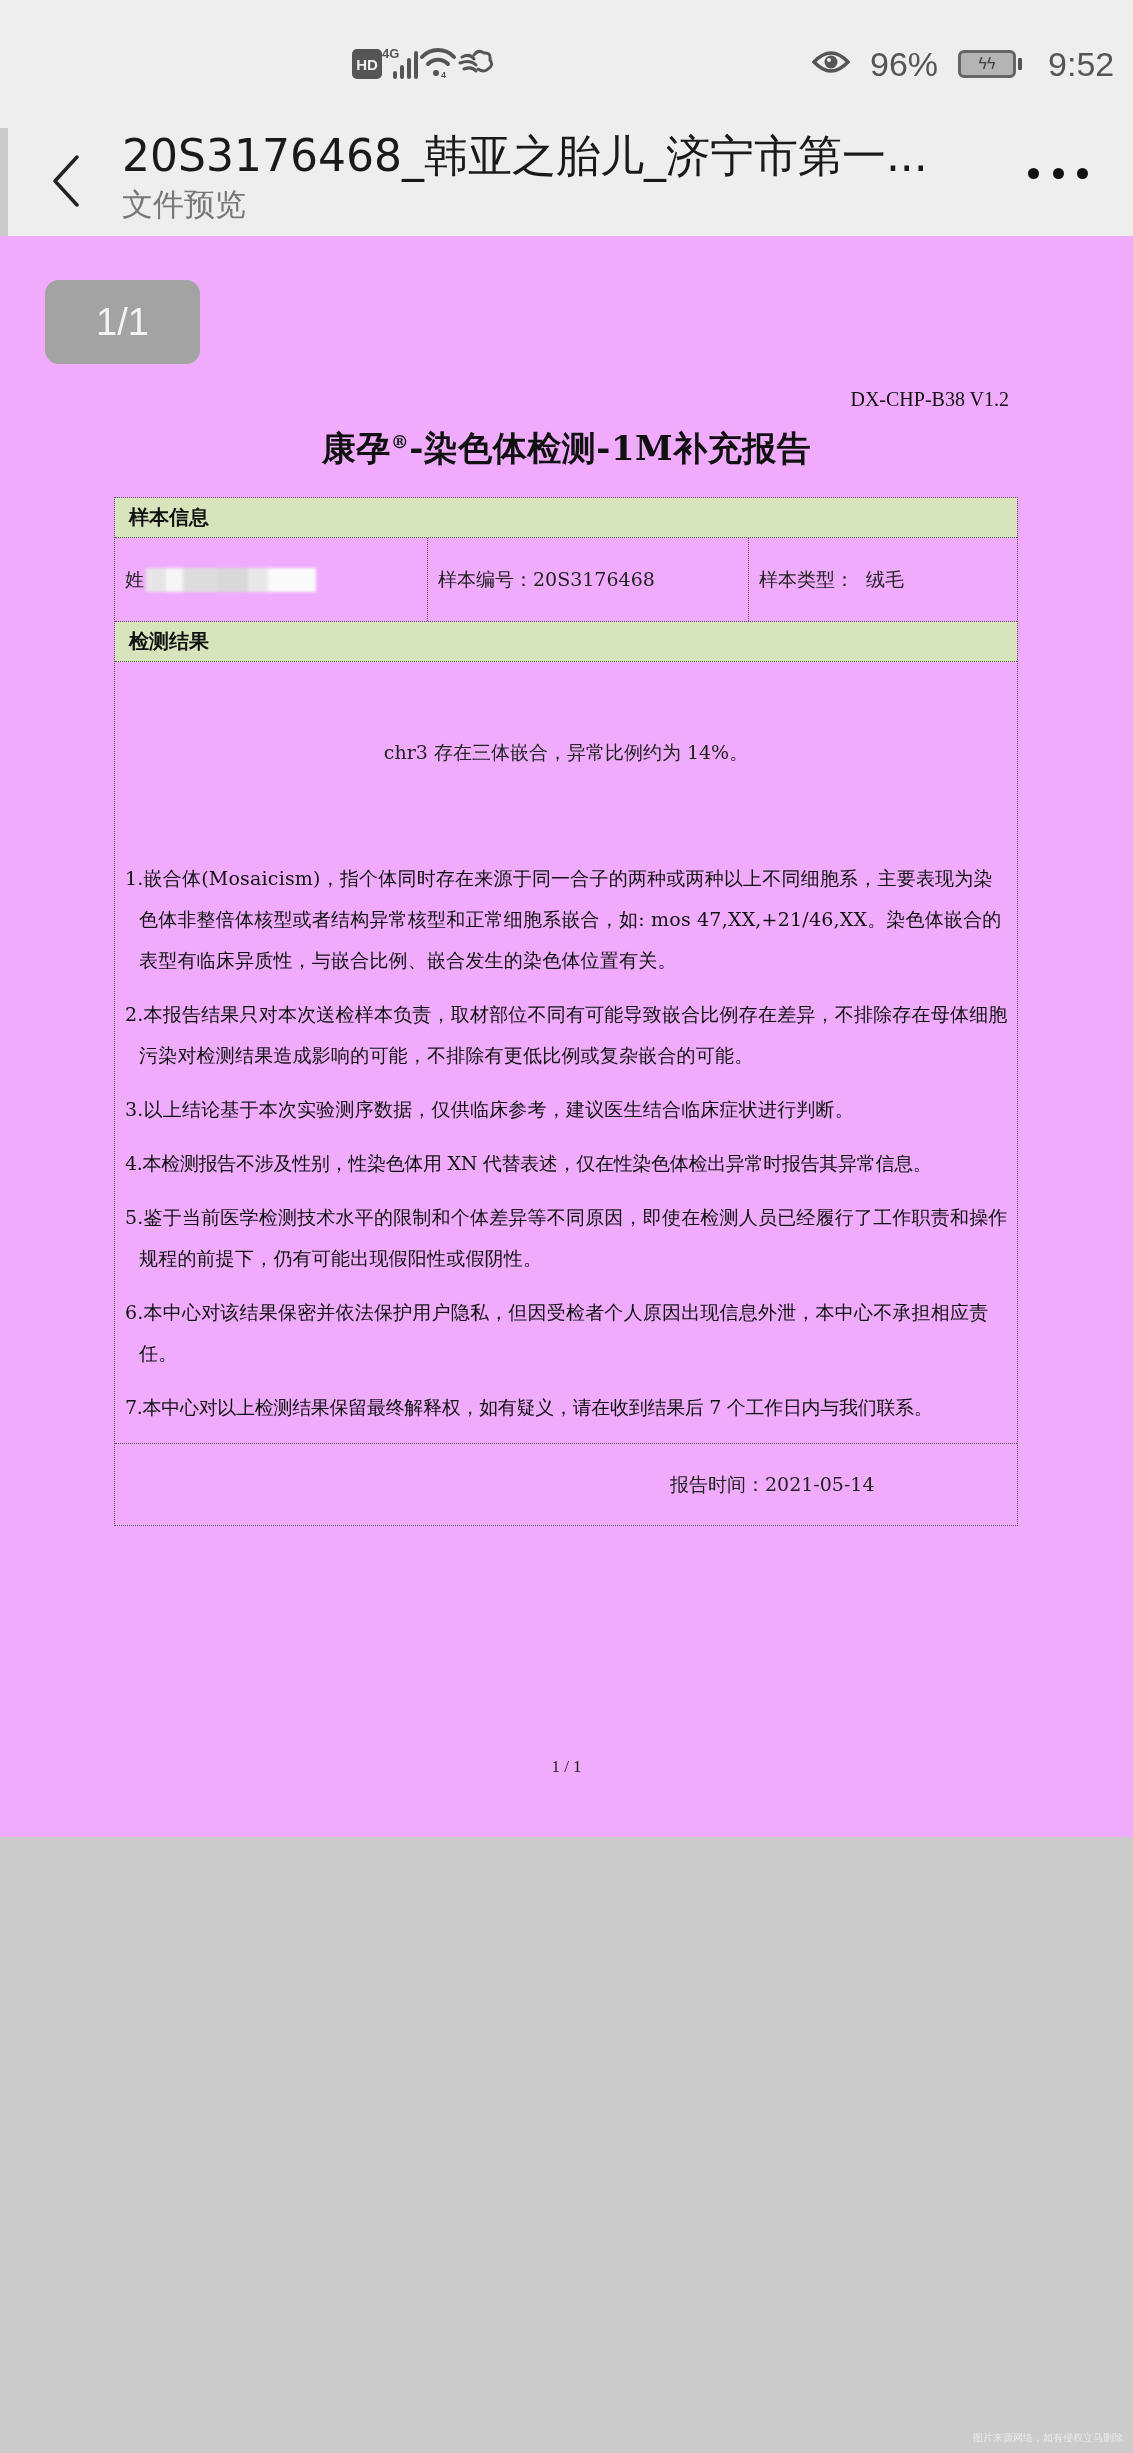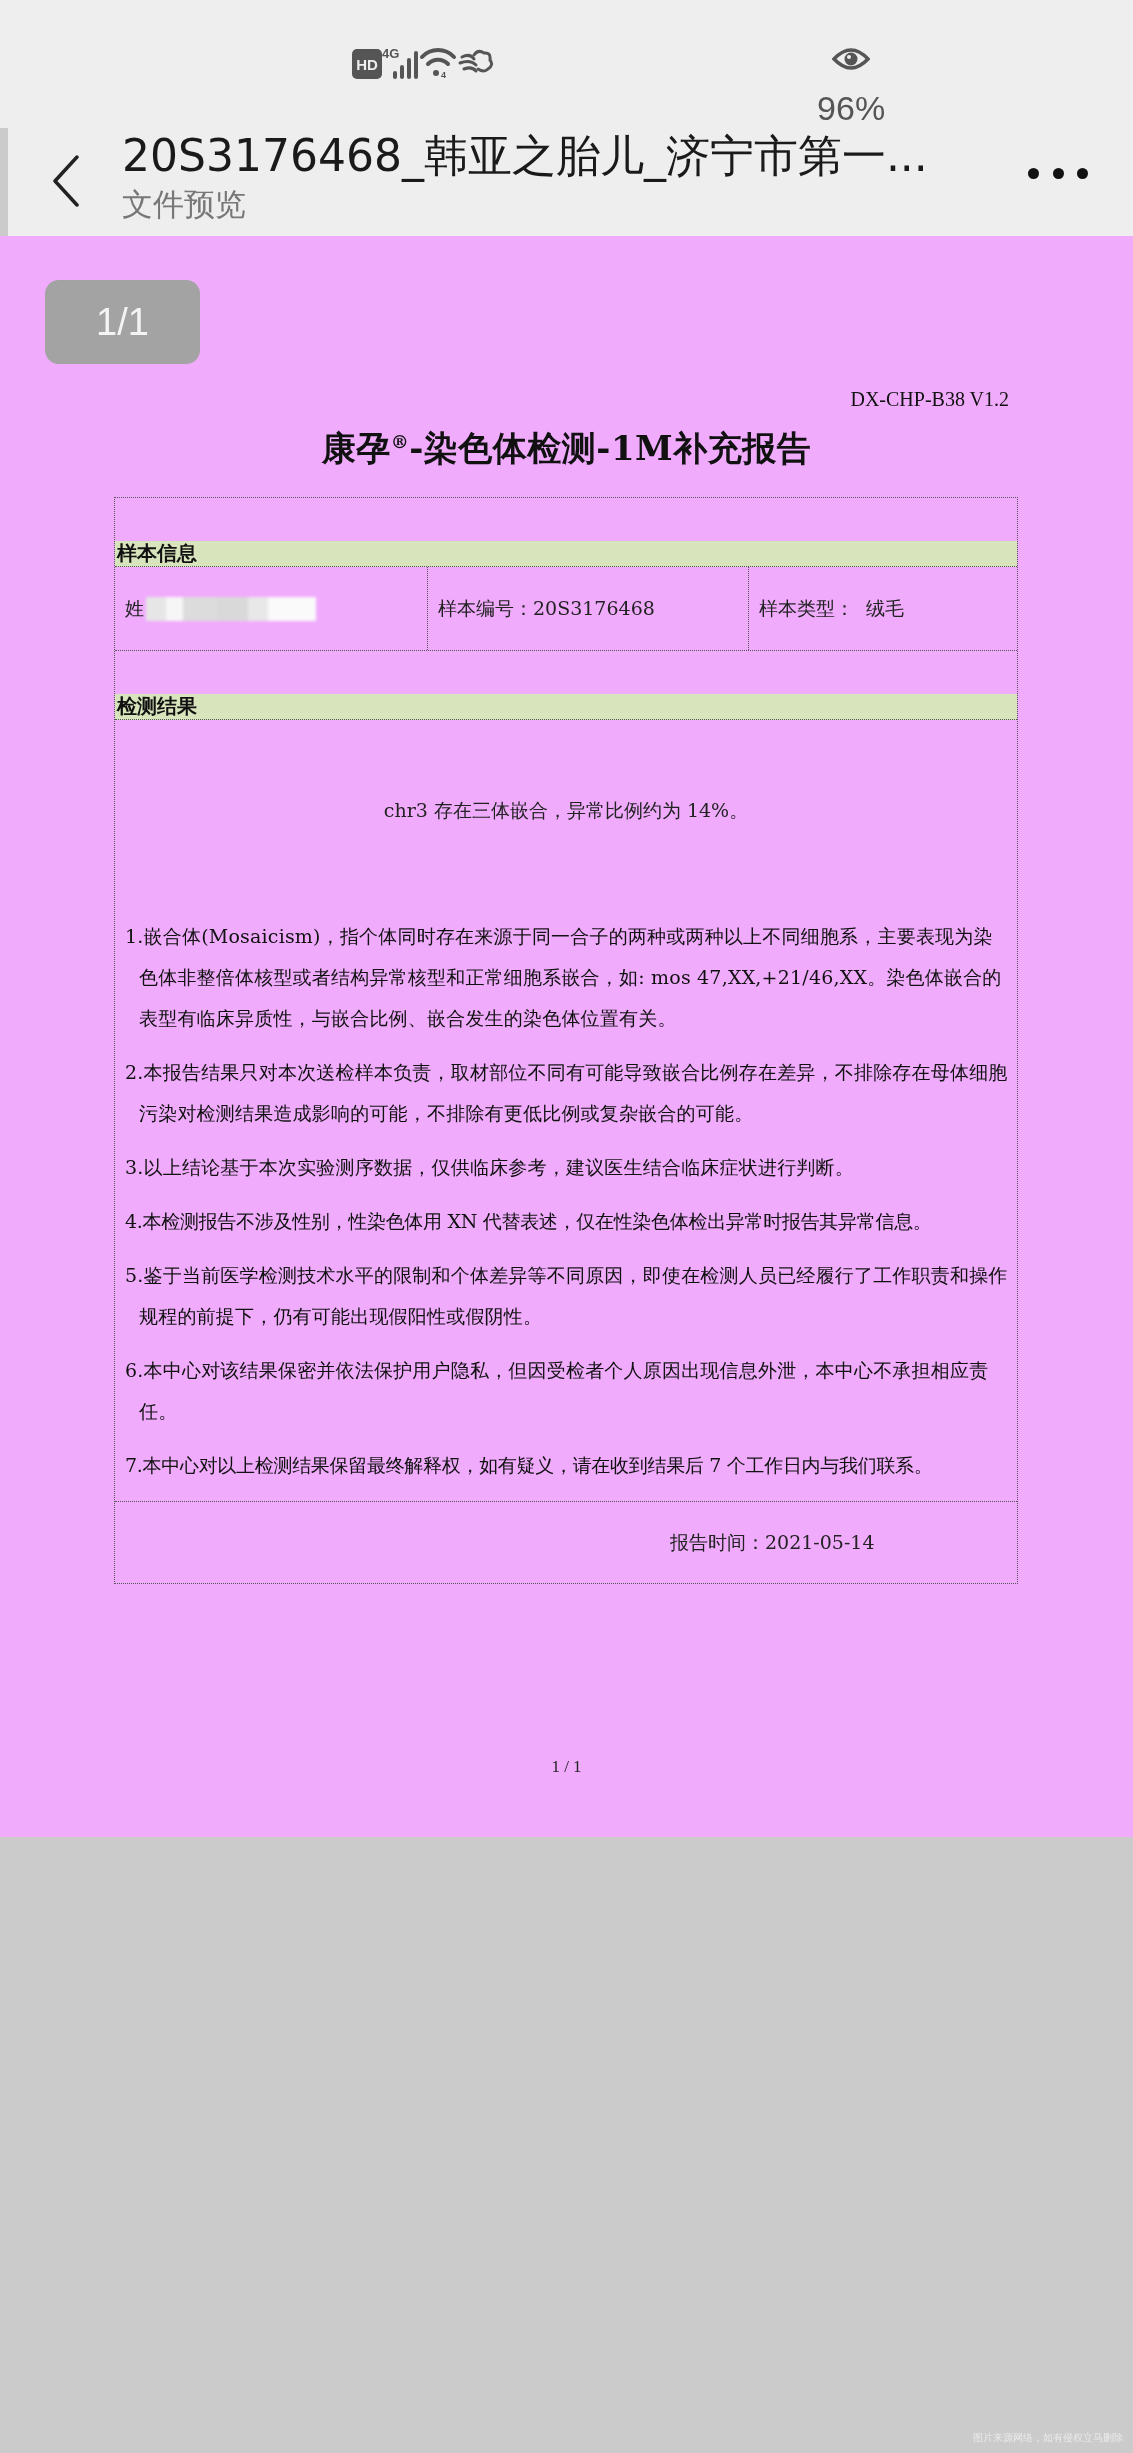--- a/index.html
+++ b/index.html
@@ -6,42 +6,42 @@
   html, body { width: 1133px; height: 2453px; overflow: hidden; background: #cbcbcb; }
   body { position: relative; font-family: "DejaVu Sans", sans-serif; }
 
   
   .statusbar { position: absolute; left: 0; top: 0; width: 1133px; height: 128px; background: #eeeeee; }
   .sb-left { position: absolute; left: 352px; top: 44px; height: 40px; display: flex; align-items: center; color: #555; }
   .hd-badge { width: 30px; height: 30px; background: #555; color: #eee; border-radius: 5px; font: bold 15px "Liberation Sans", sans-serif; display: flex; align-items: center; justify-content: center; }
   .net-4g { font: bold 13px "Liberation Sans", sans-serif; align-self: flex-start; margin-top: 2px; }
   .signal { display: flex; align-items: flex-end; gap: 3px; height: 30px; margin-left: -6px; }
   .signal span { width: 4px; background: #555; border-radius: 2px; }
-  .sb-right { position: absolute; left: 812px; top: 42px; height: 44px; display: flex; align-items: center; gap: 8px; color: #555; font: 34px "Liberation Sans", sans-serif; flex-direction: column; }
+  .sb-right { position: absolute; left: 812px; top: 42px; height: 44px; display: flex; align-items: center; gap: 20px; color: #555; font: 34px "Liberation Sans", sans-serif; }
   .battery { width: 58px; height: 28px; border: 3px solid #666; border-radius: 6px; background: #b4b4b4; position: relative; display: flex; align-items: center; justify-content: center; font-size: 16px; color: #444; }
   .battery::after { content: ""; position: absolute; right: -9px; top: 5px; width: 4px; height: 12px; background: #555; border-radius: 1px; }
   .sb-time { margin-left: 12px; }
 
   
   .appbar { position: absolute; left: 8px; top: 128px; width: 1133px; height: 114px; background: #eeeeee; }
   .back-btn { position: absolute; left: 36px; top: 18px; width: 44px; height: 70px; display: flex; align-items: center; justify-content: center; cursor: pointer; }
   .title { position: absolute; left: 114px; top: 0px; width: 860px; font: 44px "DejaVu Sans", sans-serif; color: #1a1a1a; white-space: nowrap; overflow: hidden; text-overflow: ellipsis; line-height: 56px; }
   .subtitle { position: absolute; left: 114px; top: 56px; font: 31px "DejaVu Sans", sans-serif; color: #777; line-height: 40px; }
   .more-btn { position: absolute; left: 1020px; top: 30px; width: 60px; height: 30px; display: flex; align-items: center; justify-content: space-between; cursor: pointer; }
   .more-btn span { width: 11px; height: 11px; border-radius: 50%; background: #111; }
 
   
   .page { position: absolute; left: 0; top: 236px; width: 1133px; height: 1601px; background: #f0abfc; }
   .page-badge { position: absolute; left: 45px; top: 44px; width: 155px; height: 84px; background: #a3a3a3; border-radius: 14px; color: #f4f4f4; font: 38px "Liberation Sans", sans-serif; display: flex; align-items: center; justify-content: center; }
   .doc-code { position: absolute; right: 124px; top: 152px; font: 20px "Liberation Serif", serif; color: #111; }
   .doc-title { position: absolute; left: 0; width: 1133px; top: 190px; text-align: center; font: bold 34px "DejaVu Serif", serif; color: #111; letter-spacing: 0.5px; }
   .doc-title sup { font-size: 18px; }
 
   .report { position: absolute; left: 114px; top: 261px; width: 904px; border: 1px dotted #555; }
-  .sec-head { height: 26px; background: #d8e4bc; border-bottom: 1px dotted #555; display: flex; align-items: center; padding-left: 2px; font: bold 20px "DejaVu Sans", sans-serif; color: #111; margin-top: 43px; }
+  .sec-head { height: 40px; background: #d8e4bc; border-bottom: 1px dotted #555; display: flex; align-items: center; padding-left: 14px; font: bold 20px "DejaVu Sans", sans-serif; color: #111; }
   .sec-head.topline { border-top: 1px dotted #555; }
   .info-row { display: flex; height: 84px; border-bottom: 1px dotted #555; }
   .info-cell { display: flex; align-items: center; padding-left: 10px; font: 19px "DejaVu Serif", serif; color: #222; }
   .info-cell + .info-cell { border-left: 1px dotted #555; }
   .blur { display: inline-block; width: 170px; height: 24px; margin-left: 2px; background: linear-gradient(90deg, #e6e6e6 0 12%, #f6f6f6 12% 22%, #dcdcdc 22% 42%, #d9d9d9 42% 60%, #e8e8e8 60% 72%, #fafafa 72% 100%); filter: blur(1.5px); }
   .result-body { height: 182px; display: flex; align-items: center; justify-content: center; font: 19px "DejaVu Serif", serif; color: #222; }
   .statements { padding: 14px 8px 2px 10px; }
   .stmt { font: 19px "DejaVu Serif", serif; color: #111; line-height: 41px; padding-left: 14px; text-indent: -14px; margin-bottom: 13px; letter-spacing: 0.2px; }
   .report-time-row { height: 82px; border-top: 1px dotted #555; display: flex; align-items: center; padding-left: 555px; font: 19px "DejaVu Serif", serif; color: #222; }
 

